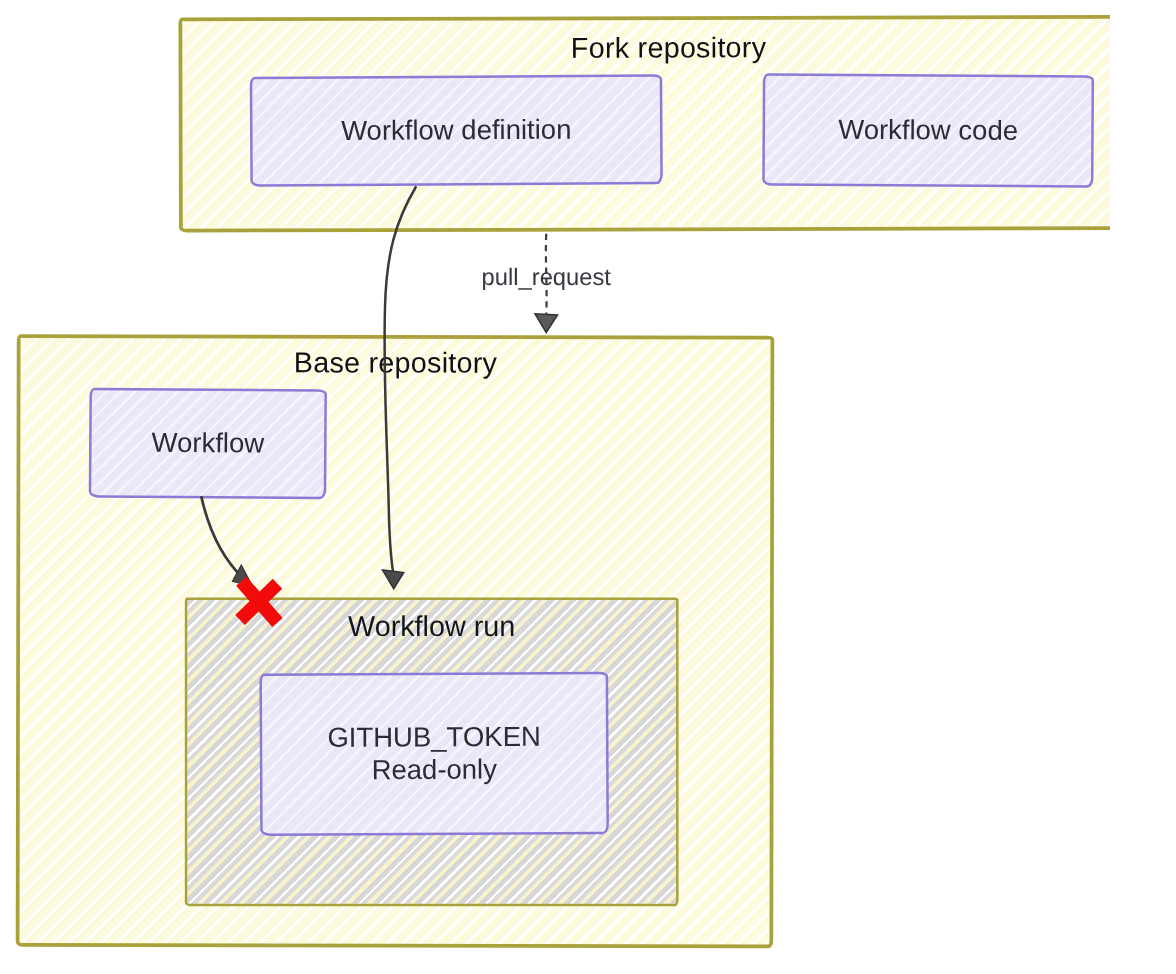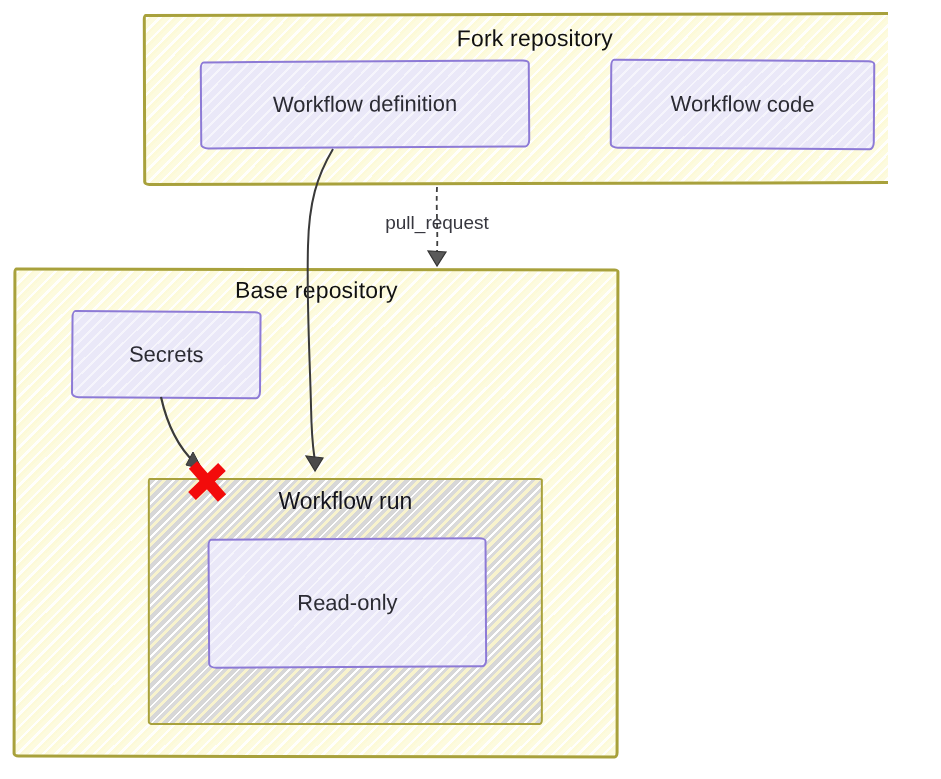--- a/index.html
+++ b/index.html
@@ -127,25 +127,26 @@
       <span>Workflow definition</span>
     </div>
     <div class="node node-modified-code">
       <span>Workflow code</span>
     </div>
   </div>
 
   <div class="repo-box base-box">
     <div class="repo-title">Base repository</div>
     <div class="node node-secrets">
-      <span>Secrets</span>
+      <span>Workflow</span>
     </div>
     <div class="run-box">
       <div class="run-title">Workflow run</div>
       <div class="node node-token">
+        <div class="line">GITHUB_TOKEN</div>
         <div class="line">Read-only</div>
       </div>
     </div>
   </div>
 
   <div class="edge-label">pull_request</div>
 
   <svg class="arrows" viewBox="0 0 941 779">
 
     <g>

